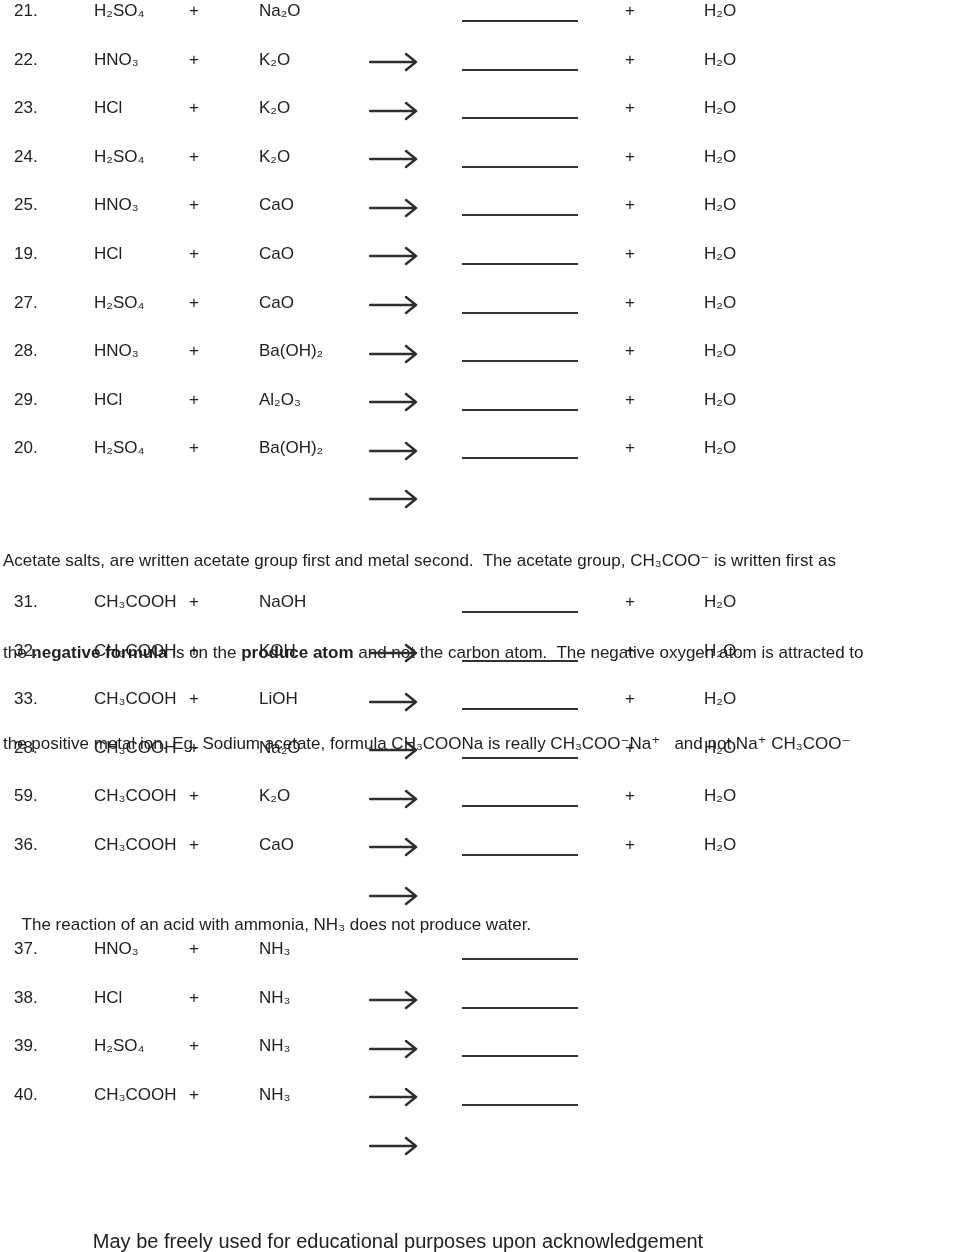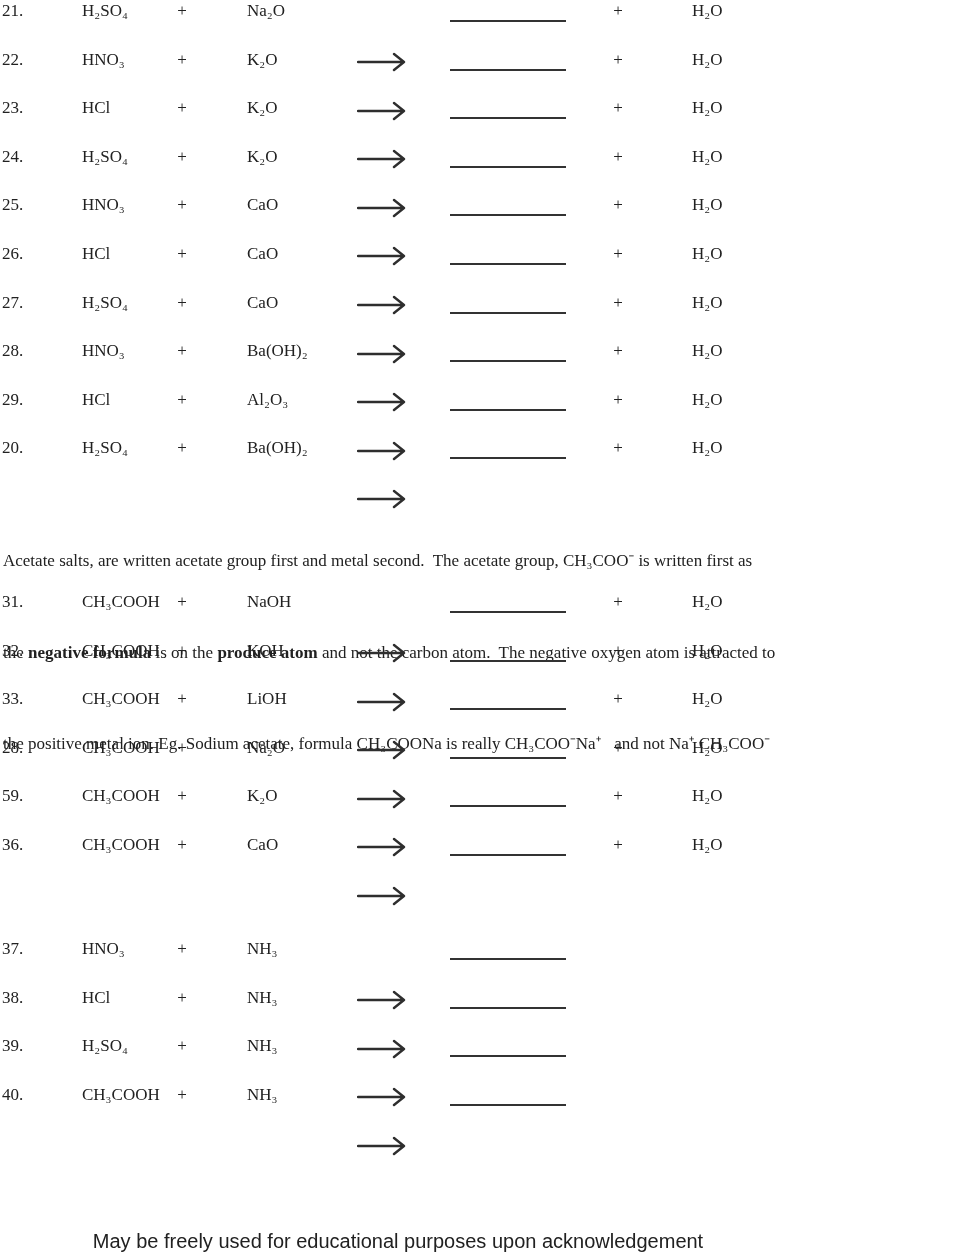--- a/index.html
+++ b/index.html
@@ -5,36 +5,36 @@
   html,body{margin:0;padding:0;background:#ffffff;}
   .page{
     position:relative;
     width:960px;height:1252px;
     background:#ffffff;
     color:#212121;
     font-family:"Liberation Sans","DejaVu Sans",sans-serif;
     font-size:17px;
     overflow:hidden;
   }
-  .eq-group{position:absolute;left:0;width:892px;font-family:Liberation Serif, serif;}
+  .eq-group{position:absolute;left:12px;width:892px;}
   #group1{top:3px;}
   #group2{top:594px;}
   #group3{top:941px;}
   .eq-row{position:relative;height:48.6px;}
   .c{position:absolute;top:-4px;line-height:24px;white-space:pre;}
   .c-num{left:2px;}
   .c-r1{left:82px;}
   .c-p1{left:168px;width:28px;text-align:center;}
   .c-r2{left:247px;text-align:center;}
   .c-arrow{left:357px;top:0;height:22px;}
   .c-arrow svg{display:block;}
   .c-blank{left:450px;width:116px;top:17px;height:0;border-top:2.2px solid #333333;}
   .c-p2{left:604px;width:28px;text-align:center;}
   .c-prod{left:681px;margin-left:11px;}
-  .note{position:absolute;left:3px;width:954px;white-space:pre;font-family:Liberation Serif, serif;}
+  .note{position:absolute;left:3px;width:954px;white-space:pre;}
   #acetate-note{top:485px;line-height:30.5px;}
   #ammonia-note{top:886px;line-height:26px;}
   .b{font-weight:700;}
   .footer{position:absolute;top:1230px;left:0;width:796px;text-align:center;font-size:20px;}
 </style>
 </head>
 <body>
 
 <div class="page">
 
@@ -109,21 +109,21 @@
           <svg width="52" height="22" viewBox="0 0 52 22">
             <path d="M1 11 H46 M37 3 L47 11 L37 19" fill="none" stroke="#2e2e2e" stroke-width="2.4" stroke-linecap="round" stroke-linejoin="round"></path>
           </svg>
         </span>
         <span class="c c-blank"></span>
         <span class="c c-p2">+</span>
         <span class="c c-prod">H₂O</span>
       </div>
 
       <div class="eq-row">
-        <span class="c c-num">26.</span>
+        <span class="c c-num">19.</span>
         <span class="c c-r1">HCl</span>
         <span class="c c-p1">+</span>
         <span class="c c-r2">CaO</span>
         <span class="c c-arrow">
           <svg width="52" height="22" viewBox="0 0 52 22">
             <path d="M1 11 H46 M37 3 L47 11 L37 19" fill="none" stroke="#2e2e2e" stroke-width="2.4" stroke-linecap="round" stroke-linejoin="round"></path>
           </svg>
         </span>
         <span class="c c-blank"></span>
         <span class="c c-p2">+</span>
@@ -283,20 +283,23 @@
           <svg width="52" height="22" viewBox="0 0 52 22">
             <path d="M1 11 H46 M37 3 L47 11 L37 19" fill="none" stroke="#2e2e2e" stroke-width="2.4" stroke-linecap="round" stroke-linejoin="round"></path>
           </svg>
         </span>
         <span class="c c-blank"></span>
         <span class="c c-p2">+</span>
         <span class="c c-prod">H₂O</span>
       </div>
     </div>
 
+  <div class="note" id="ammonia-note">
+    <span>The reaction of an acid with ammonia, NH₃ does not produce water.</span>
+  </div>
 
   <div class="eq-group" id="group3">
 
       <div class="eq-row">
         <span class="c c-num">37.</span>
         <span class="c c-r1">HNO₃</span>
         <span class="c c-p1">+</span>
         <span class="c c-r2">NH₃</span>
         <span class="c c-arrow">
           <svg width="52" height="22" viewBox="0 0 52 22">

